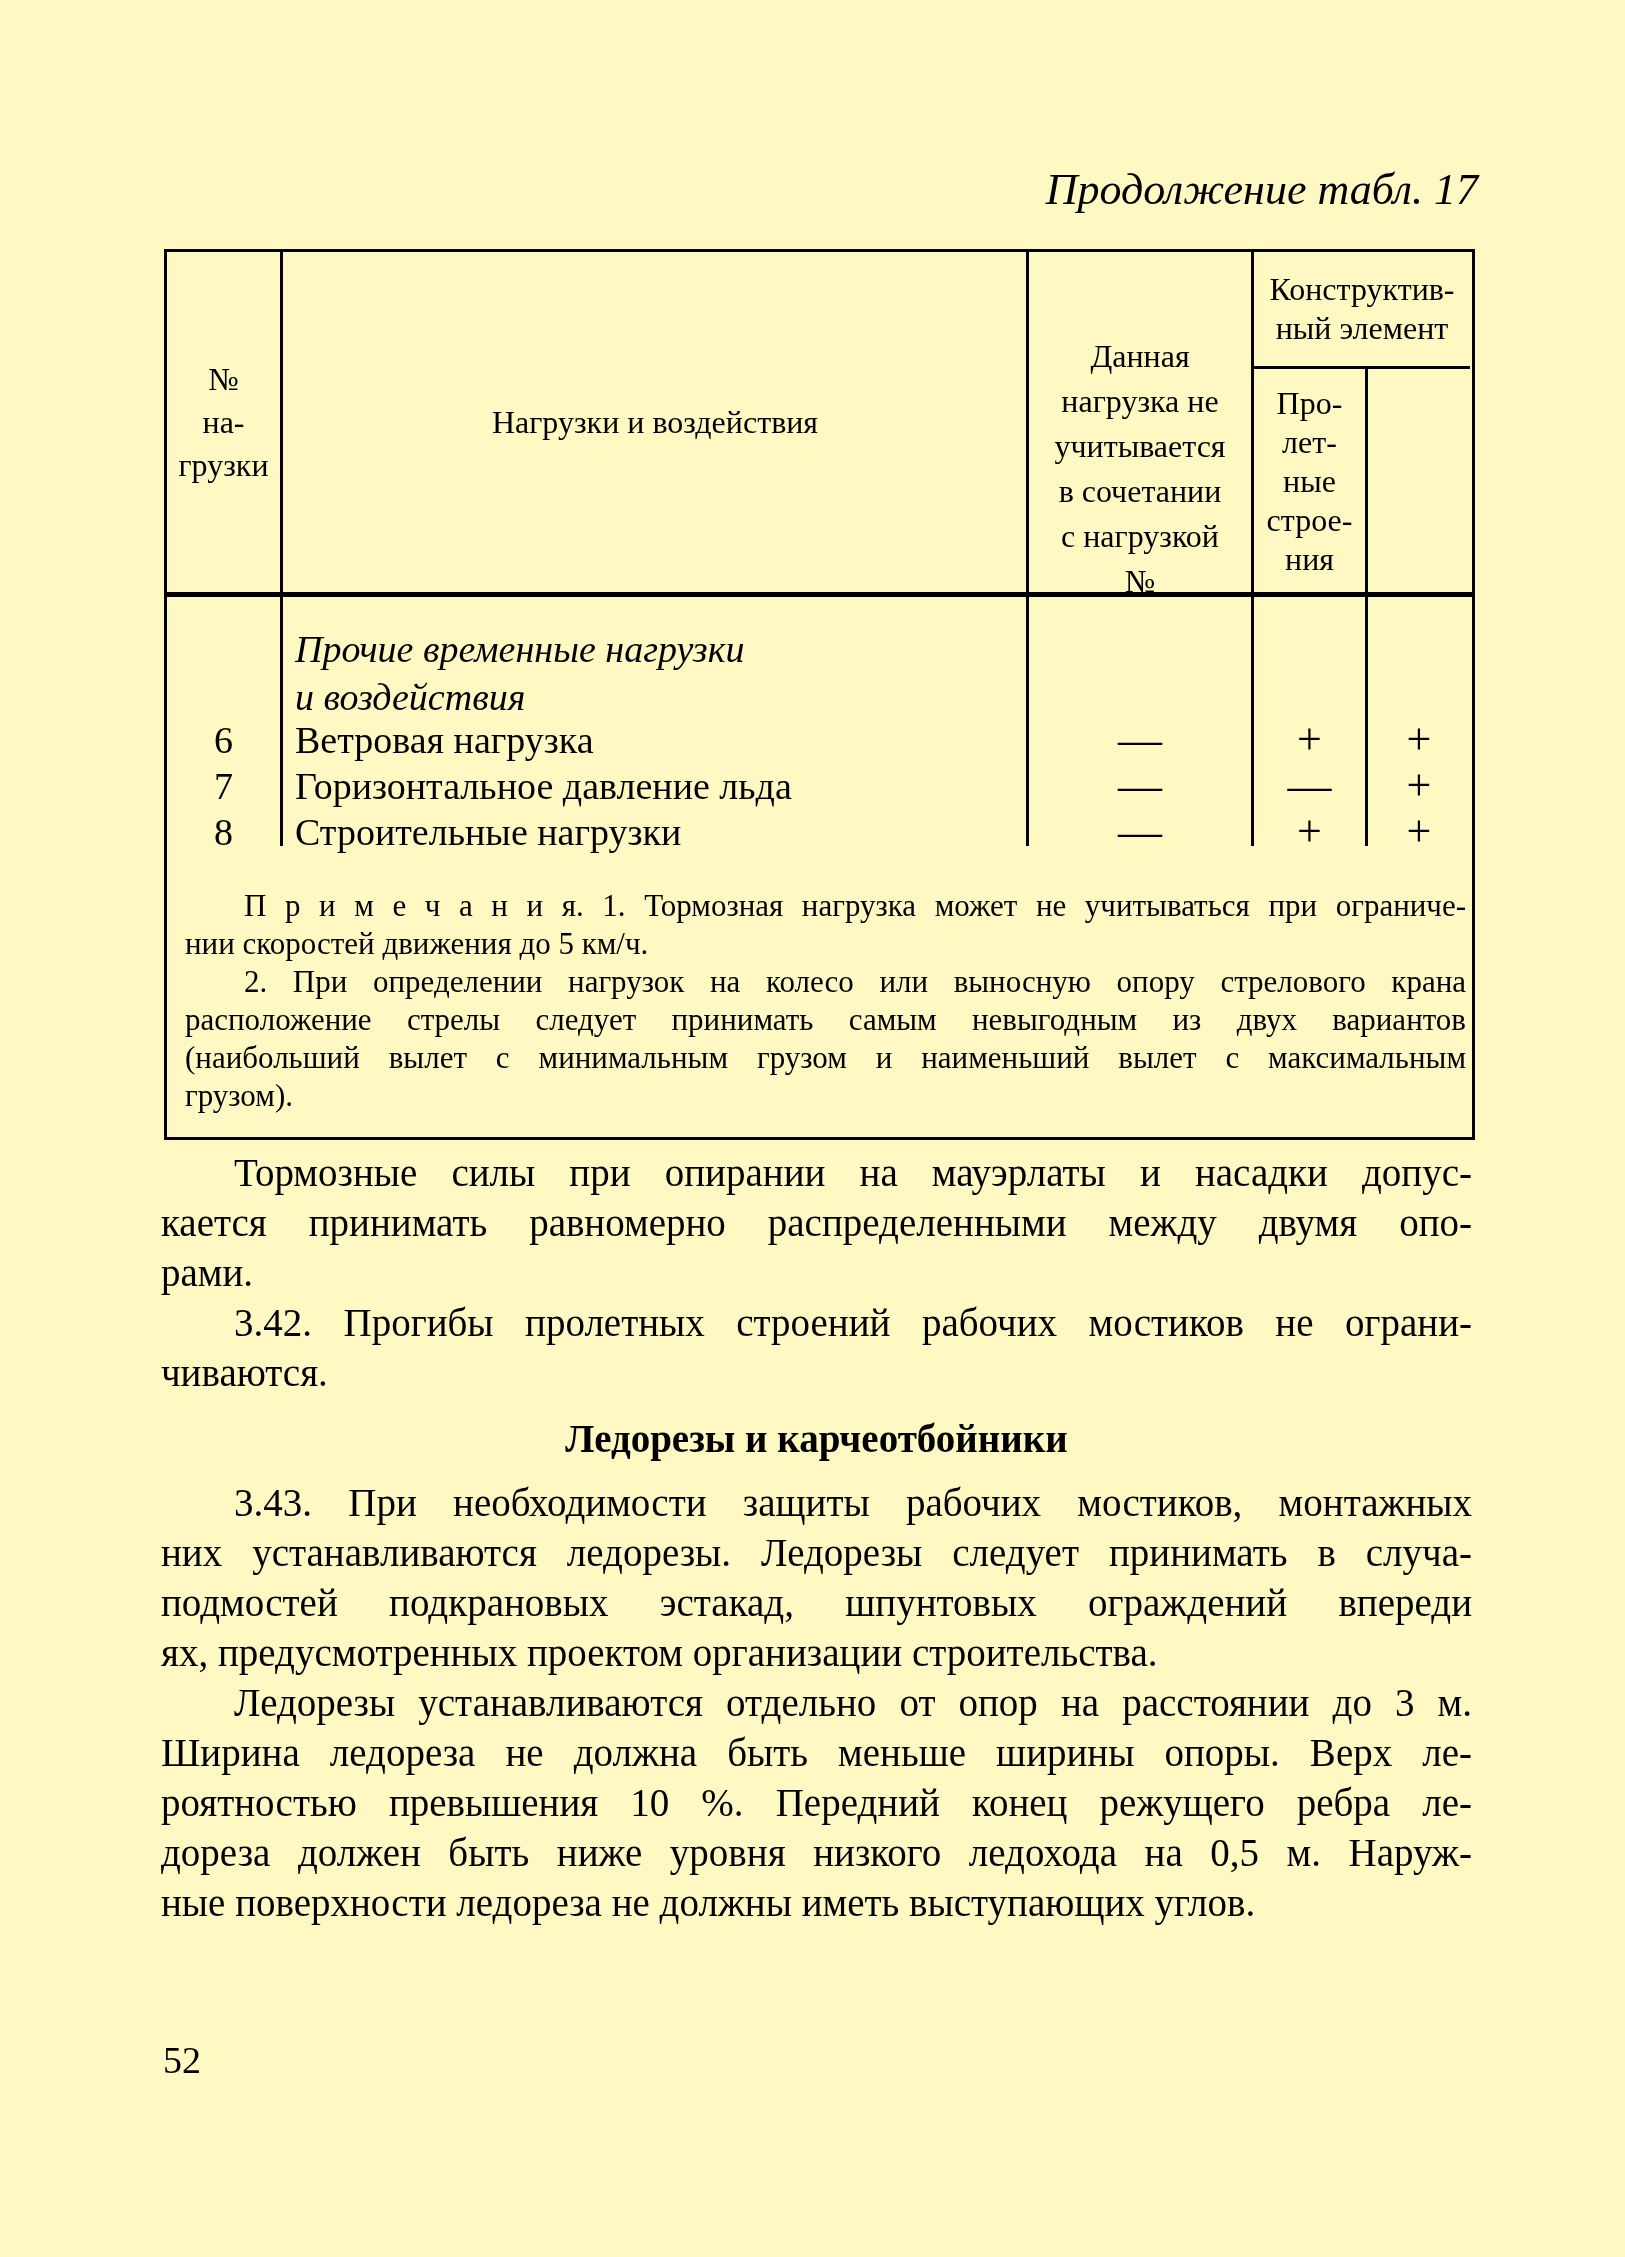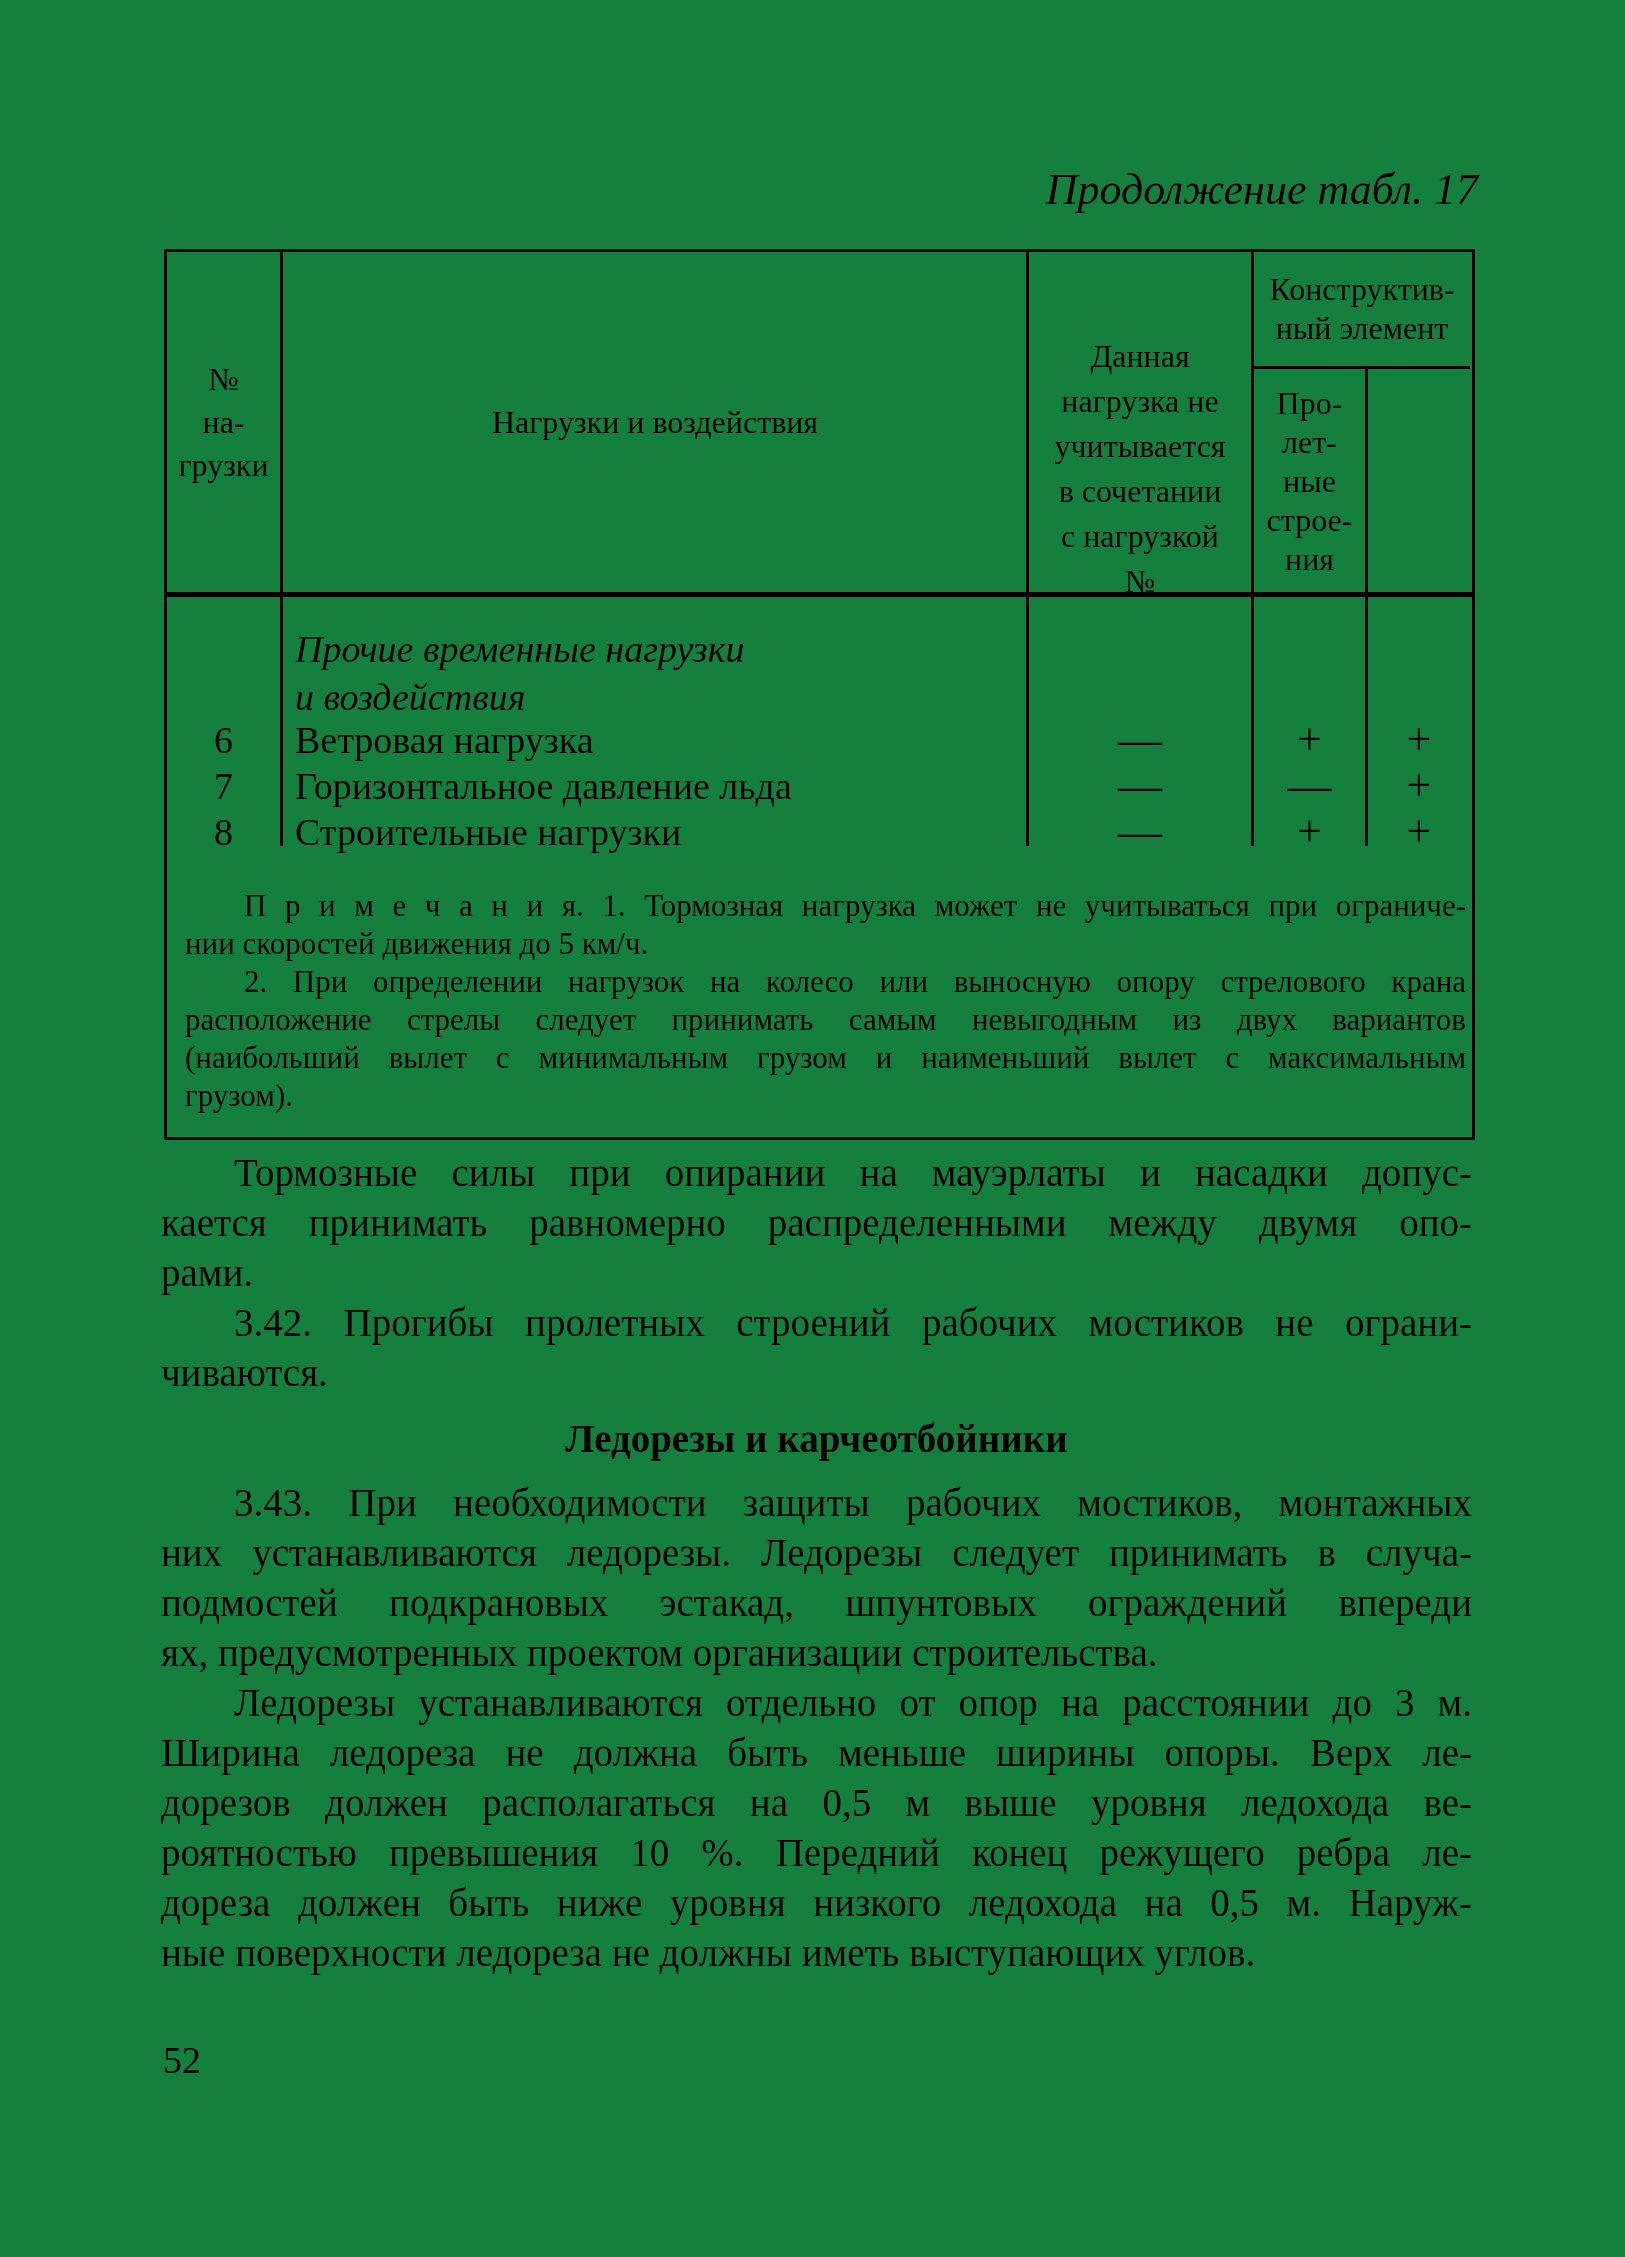--- a/index.html
+++ b/index.html
@@ -1,18 +1,18 @@
 <!DOCTYPE html>
 <html><head>
 <meta charset="utf-8">
 <style>
   html,body { margin:0; padding:0; background:#ffffff; }
   .page {
     position:relative; width:1626px; height:2258px;
-    background:#15803d; color:#000000;
+    background:#fef9c3; color:#000000;
     font-family:"Liberation Serif", serif;
     overflow:hidden;
   }
   .title {
     position:absolute; top:164px; right:148px;
     font-style:italic; font-size:44px; white-space:nowrap;
   }
   
   .tbl {
     position:absolute; left:164px; top:249px;
@@ -146,21 +146,20 @@
     <div class="bline last">чиваются.</div>
 
     <div class="bheading">Ледорезы и карчеотбойники</div>
 
     <div class="bline jl ind">3.43. При необходимости защиты рабочих мостиков, монтажных</div>
     <div class="bline jl">них устанавливаются ледорезы. Ледорезы следует принимать в случа-</div>
     <div class="bline jl">подмостей подкрановых эстакад, шпунтовых ограждений впереди</div>
     <div class="bline last">ях, предусмотренных проектом организации строительства.</div>
     <div class="bline jl ind">Ледорезы устанавливаются отдельно от опор на расстоянии до 3 м.</div>
     <div class="bline jl">Ширина ледореза не должна быть меньше ширины опоры. Верх ле-</div>
-    <div class="bline jl">дорезов должен располагаться на 0,5 м выше уровня ледохода ве-</div>
     <div class="bline jl">роятностью превышения 10 %. Передний конец режущего ребра ле-</div>
     <div class="bline jl">дореза должен быть ниже уровня низкого ледохода на 0,5 м. Наруж-</div>
     <div class="bline last">ные поверхности ледореза не должны иметь выступающих углов.</div>
   </div>
 
   <div class="pagenum">52</div>
 
 </div>
 
 

